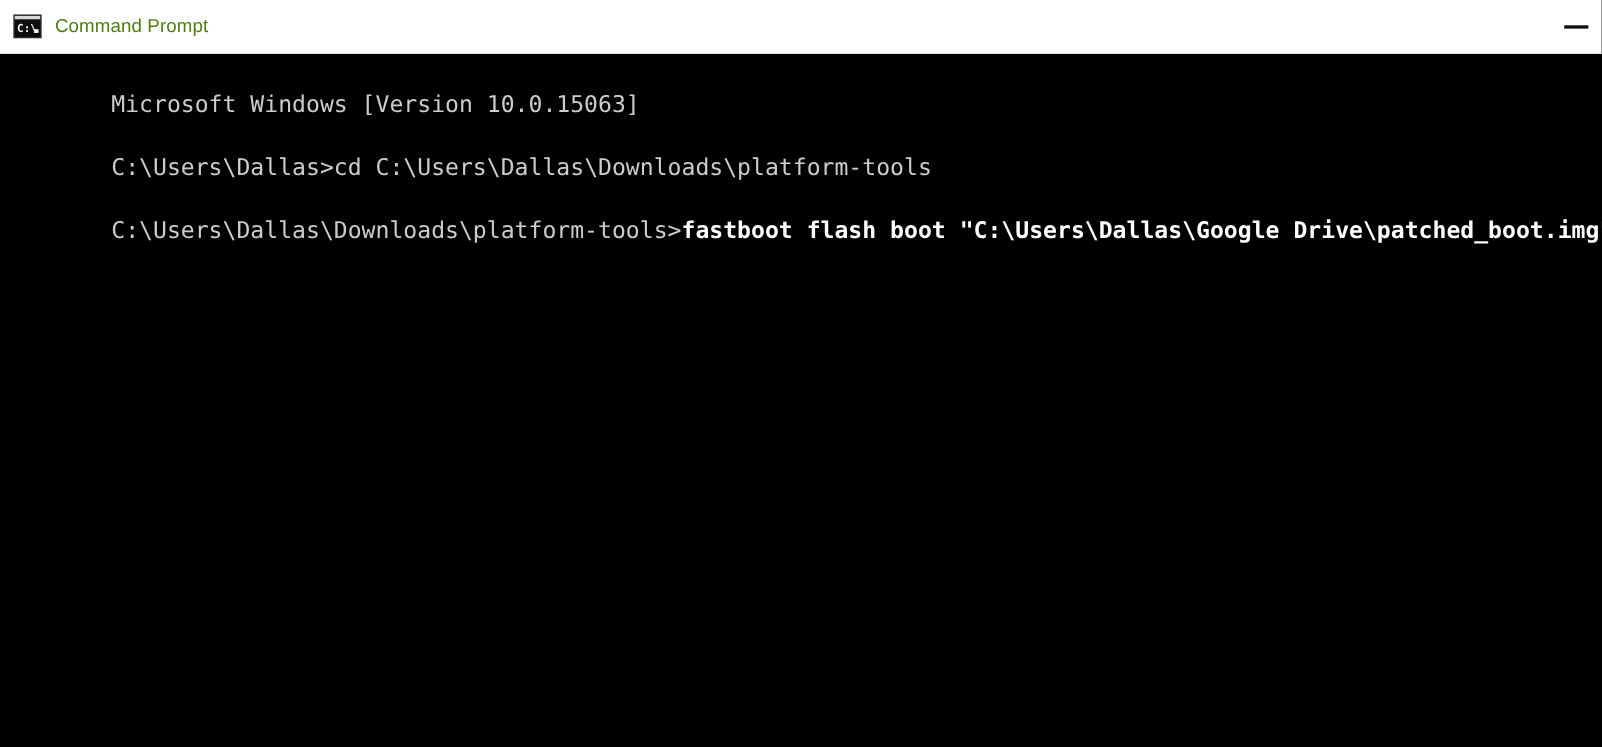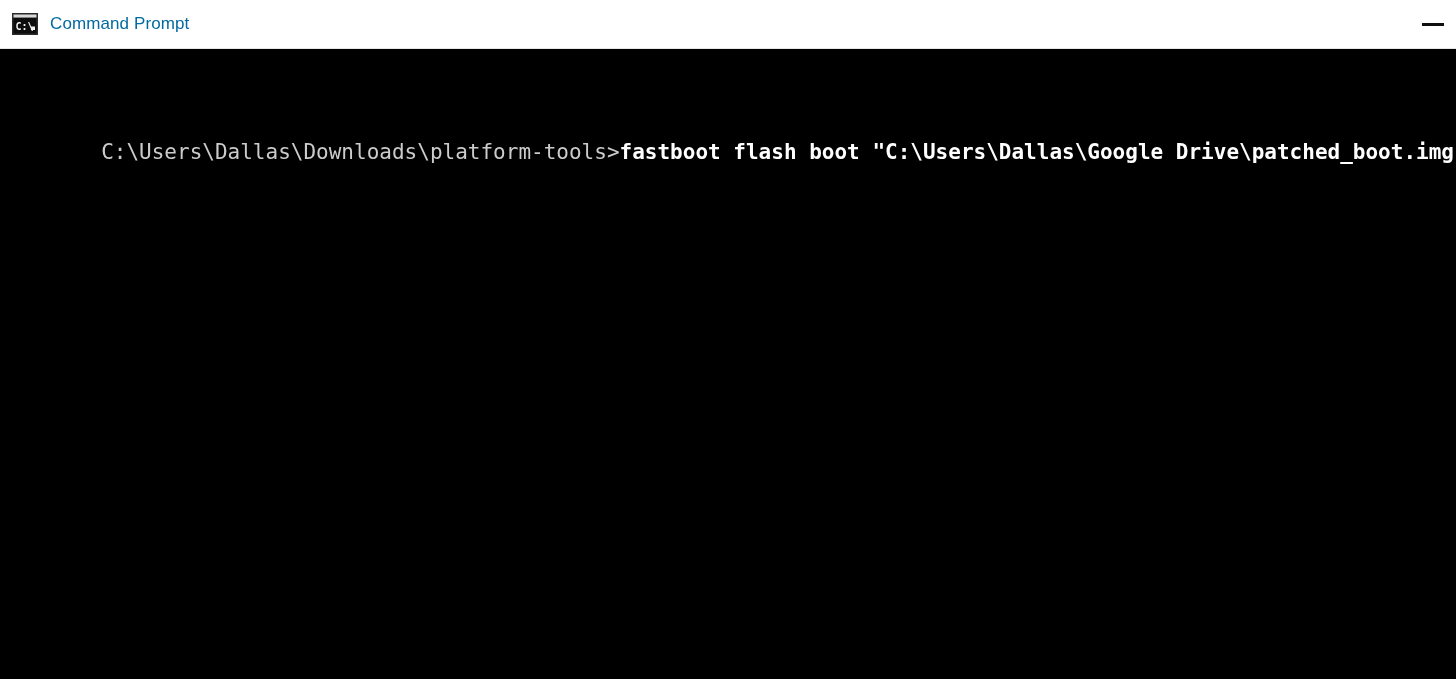--- a/index.html
+++ b/index.html
@@ -46,21 +46,21 @@
     height: 22px;
     position: relative;
     display: block;
     flex: none;
   }
 
   .title-text {
     font-family: "Liberation Sans", sans-serif;
     font-size: 17px;
     font-weight: 400;
-    color: #0369a1;
+    color: #4d7c0f;
     margin-left: 12px;
     letter-spacing: 0.1px;
     white-space: nowrap;
   }
 
   .titlebar-controls {
     position: absolute;
     right: 0;
     top: 0;
     height: 48px;
@@ -139,26 +139,32 @@
     <div class="titlebar-controls">
       <button class="ctrl-btn">
         <span class="minimize-glyph"></span>
       </button>
     </div>
   </div>
 
   <div class="console">
     <div class="console-inner">
 
+      <div class="line">
+        <span>Microsoft Windows [Version 10.0.15063]</span>
+      </div>
 
 
       <div class="line blank">
         <span></span>
       </div>
 
+      <div class="line">
+        <span class="seg-prompt">C:\Users\Dallas&gt;</span><span class="seg-prompt">cd C:\Users\Dallas\Downloads\platform-tools</span>
+      </div>
 
       <div class="line blank">
         <span></span>
       </div>
 
       <div class="line">
         <span class="seg-prompt">C:\Users\Dallas\Downloads\platform-tools&gt;</span><span class="seg-command">fastboot flash boot "C:\Users\Dallas\Google Drive\patched_boot.img"</span>
       </div>
 
     </div>

